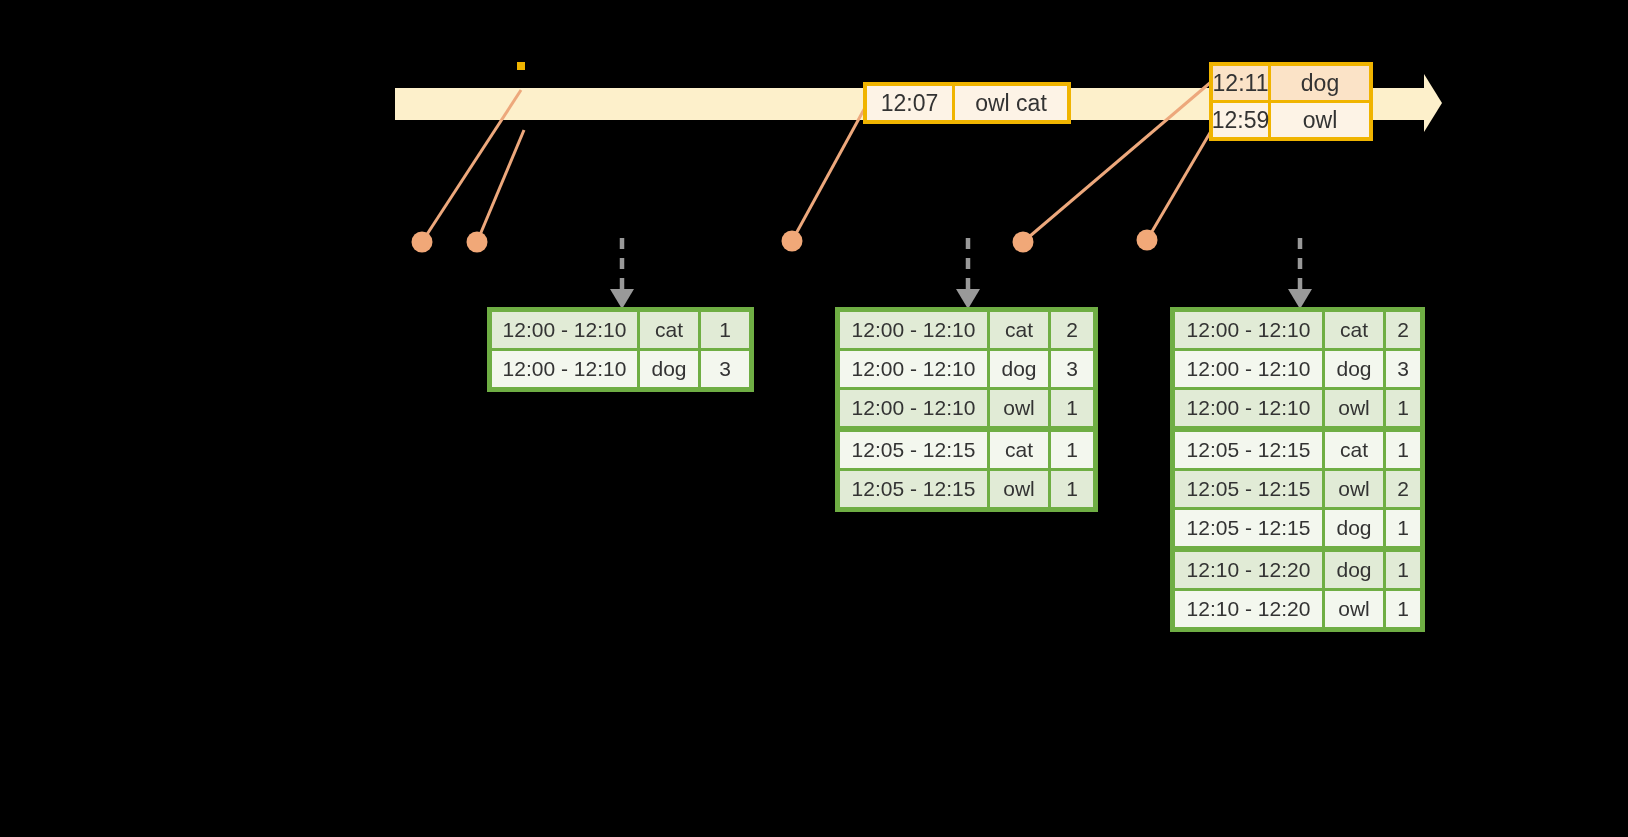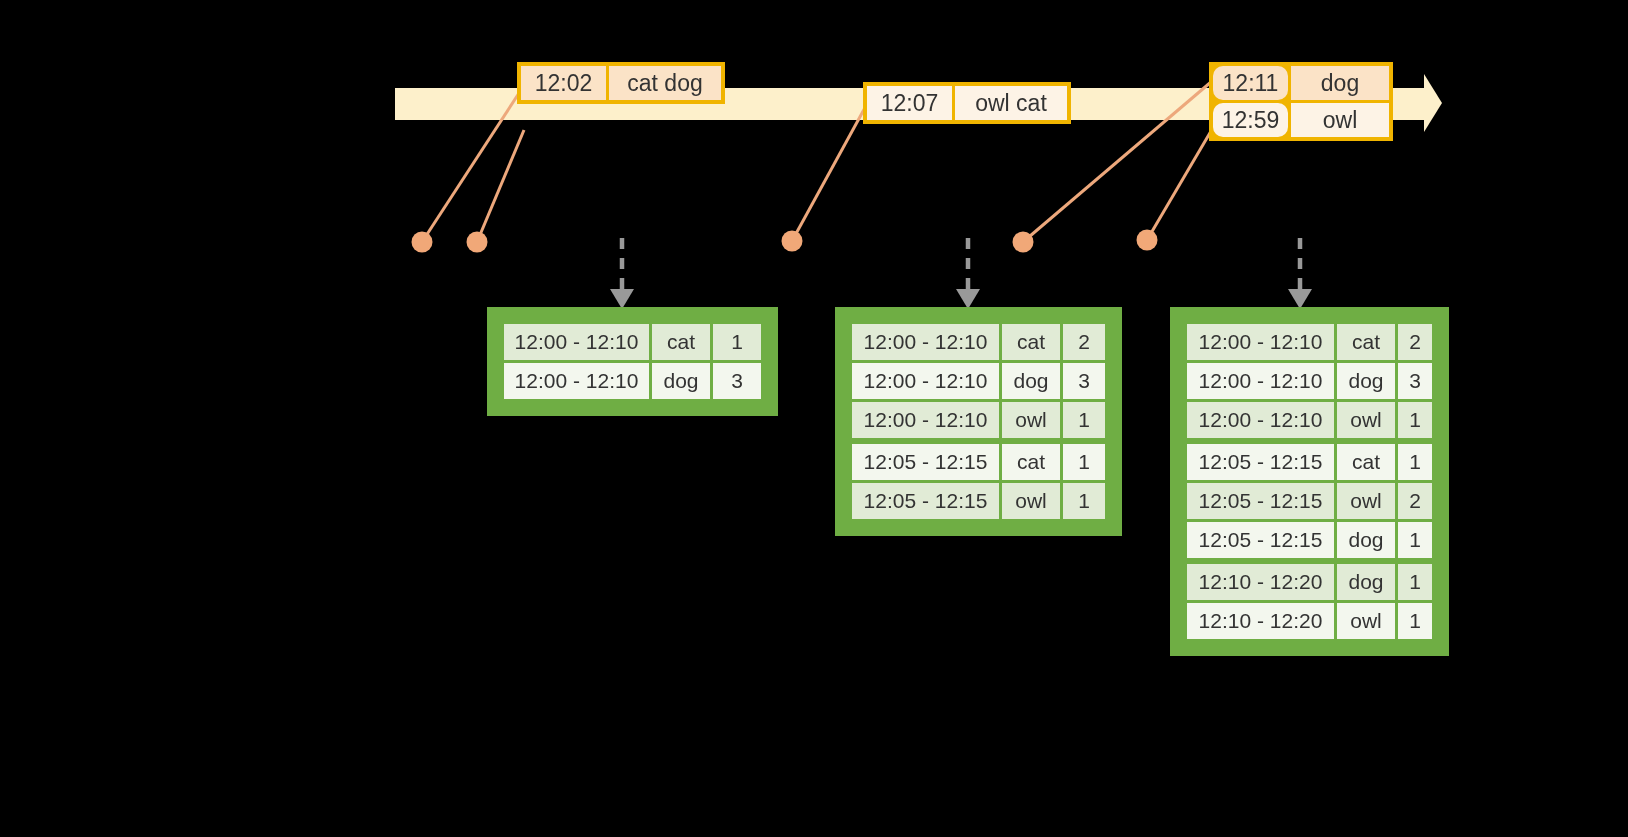--- a/index.html
+++ b/index.html
@@ -1,21 +1,21 @@
 <!DOCTYPE html>
 <html style="--background: #000000; --timeline-band: #fdf0cb; --event-border: #f0b400; --event-row-dark: #fbe3c7; --event-row-light: #fdf3e6; --connector-orange: #eda87c; --dot-orange: #f1a878; --arrow-gray: #999999; --result-border: #6fae44; --result-row-dark: #e1ebd6; --result-row-light: #f3f7ee; --text: #333333;"><head>
 <meta charset="utf-8">
 <style>
   html,body{margin:0;padding:0;background:#000;}
   .canvas{position:relative;width:1628px;height:837px;background:var(--background);
           overflow:hidden;font-family:"Liberation Sans",sans-serif;color:var(--text);}
   .layer-svg{position:absolute;left:0;top:0;z-index:1;}
   .dtable{position:absolute;display:flex;flex-direction:column;gap:3px;z-index:2;box-sizing:border-box;}
   .event{background:var(--event-border);padding:4px;}
-  .result{background:var(--result-border);padding:17px;}
+  .result{background:var(--result-border);padding:5px;}
   .trow{display:flex;gap:3px;}
   .event .trow{height:34px;}
   .result .trow{height:36px;}
   .group-start{margin-top:3px;}
   .tcell{display:flex;align-items:center;justify-content:center;white-space:nowrap;}
   .event .tcell{font-size:23px;}
   .result .tcell{font-size:21px;}
   .event .shade-a .tcell{background:var(--event-row-dark);}
   .event .shade-b .tcell{background:var(--event-row-light);}
   .result .shade-a .tcell{background:var(--result-row-dark);}
@@ -24,21 +24,21 @@
   
   .e1{left:517px;top:62px;}
   .e2{left:863px;top:82px;}
   .e3{left:1209px;top:62px;}
   .t1{left:487px;top:307px;}
   .t2{left:835px;top:307px;}
   .t3{left:1170px;top:307px;}
   
   .e1 .c0,.e2 .c0{width:85px;}
   .e1 .c1,.e2 .c1{width:112px;}
-  .e3 .c0{width:75px;border-radius:10px;}
+  .e3 .c0{width:55px;}
   .e3 .c1{width:98px;}
   .t1 .c0{width:145px;}.t1 .c1{width:58px;}.t1 .c2{width:48px;}
   .t2 .c0{width:147px;}.t2 .c1{width:58px;}.t2 .c2{width:42px;}
   .t3 .c0{width:147px;}.t3 .c1{width:58px;}.t3 .c2{width:34px;}
 </style>
 </head>
 <body>
 
 <div class="canvas">
 
@@ -61,24 +61,20 @@
 
     <line x1="622" y1="238" x2="622" y2="291" style="stroke:var(--arrow-gray);stroke-width:4.5;stroke-dasharray:11 9"></line>
     <polygon points="610,289 634,289 622,309" style="fill:var(--arrow-gray)"></polygon>
     <line x1="968" y1="238" x2="968" y2="291" style="stroke:var(--arrow-gray);stroke-width:4.5;stroke-dasharray:11 9"></line>
     <polygon points="956,289 980,289 968,309" style="fill:var(--arrow-gray)"></polygon>
     <line x1="1300" y1="238" x2="1300" y2="291" style="stroke:var(--arrow-gray);stroke-width:4.5;stroke-dasharray:11 9"></line>
     <polygon points="1288,289 1312,289 1300,309" style="fill:var(--arrow-gray)"></polygon>
   </svg>
 
   <div class="dtable event e1">
-      <div class="trow shade-a">
-        <div class="tcell c0">12:02</div>
-        <div class="tcell c1">cat dog</div>
-      </div>
     </div>
   <div class="dtable event e2">
       <div class="trow shade-a">
         <div class="tcell c0">12:07</div>
         <div class="tcell c1">owl cat</div>
       </div>
     </div>
   <div class="dtable event e3">
       <div class="trow shade-a">
         <div class="tcell c0">12:11</div>

